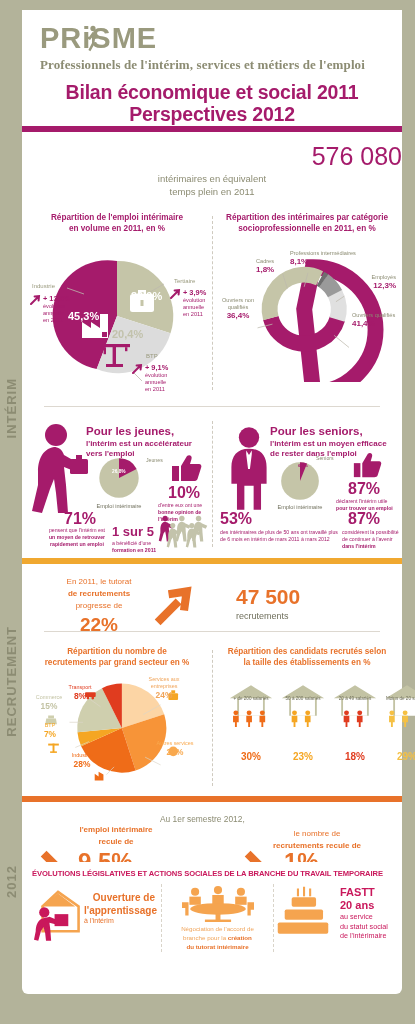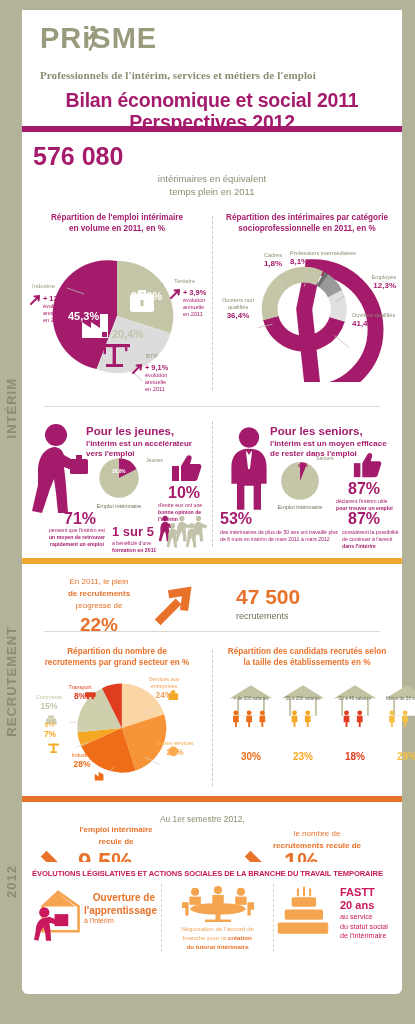--- a/index.html
+++ b/index.html
@@ -35,35 +35,35 @@
   .logo-wrap { padding-left: 18px; }
   .logo-text {
     font-size: 29px; font-weight: bold; color: #9a9a7e;
     letter-spacing: 1px; line-height: 1; position: relative; display:inline-block;
   }
   .logo-runner {
     position: absolute; left: 46px; top: 1px; width: 13px; height: 28px;
   }
   .logo-tag {
     font-family: "Liberation Serif", serif; font-weight: bold;
-    font-size: 11px; color: #8c8c73; margin-top: 16px; letter-spacing: .1px;
+    font-size: 13px; color: #8c8c73; margin-top: 4px; letter-spacing: .1px;
   }
   .main-title {
     text-align: center; color: #a51b6b; font-weight: bold;
     font-size: 19.5px; line-height: 1.12; margin-top: 9px; letter-spacing: -.2px;
   }
   #rule-magenta {
     position: absolute; left: 22px; top: 126px; width: 380px; height: 6px;
     background: #a51b6b;
   }
 
   
   #kpi-card { top: 132px; height: 70px; padding-top: 12px; }
   .kpi-number {
-    text-align:left; color:#a51b6b; font-weight:bold; font-size:25px; line-height:1;padding-left:11px;
+    text-align:right; color:#a51b6b; font-weight:normal; font-size:25px; line-height:1;padding-left:11px;
   }
   .kpi-sub {
     text-align:center; color:#8c8c73; font-size:9.5px; line-height:1.35; margin-top:4px;
   }
   .thin-rule { height:1px; background:#ddd8d0; margin:0 22px; }
 
   
   #interim-card { top: 202px; height: 198px; }
   .chart-title {
     color:#a51b6b; font-weight:bold; font-size:8.2px; text-align:center;
@@ -283,21 +283,21 @@
 
             <circle r="37" fill="none" stroke="#6e6e6e" stroke-width="17" stroke-dasharray="4.2 228.3" transform="rotate(-62)"></circle>
           </g>
           <path d="M69 34 L74 50" stroke="#bdb9ad" stroke-width=".8" fill="none"></path>
           <path d="M96 33 L92 48" stroke="#bdb9ad" stroke-width=".8" fill="none"></path>
           <path d="M135 58 L126 64" stroke="#bdb9ad" stroke-width=".8" fill="none"></path>
           <path d="M42 92 L58 88" stroke="#bdb9ad" stroke-width=".8" fill="none"></path>
           <path d="M140 113 L124 100" stroke="#bdb9ad" stroke-width=".8" fill="none"></path>
         </svg>
 
-        <div style="position:absolute;left:44px;top:50px;text-align:center;width:34px">
+        <div style="position:absolute;left:44px;top:56px;text-align:left;width:34px">
           <div class="pie-label" style="position:static;color:#8c8c73;font-size:5.6px">Cadres</div>
           <div style="color:#a51b6b;font-weight:bold;font-size:8px">1,8%</div>
         </div>
 
         <div style="position:absolute;left:78px;top:48px;width:74px">
           <div class="pie-label" style="position:static;color:#8c8c73;font-size:5.6px">Professions intermédiaires</div>
           <div style="color:#a51b6b;font-weight:bold;font-size:8px">8,1%</div>
         </div>
 
         <div style="position:absolute;left:136px;top:72px;width:48px;text-align:right">
@@ -437,21 +437,21 @@
         </div>
       </div>
     </div>
   </div>
 
   <div id="rule-orange"></div>
 
   <div class="card" id="recrut-top-card">
     <div style="position:absolute;left:22px;top:12px;width:110px">
       <div class="rc-text">
-        <span>En 2011, le plein</span>
+        <span>En 2011, le tutorat</span>
       </div>
       <div class="rc-text">
         <b>de recrutements</b>
       </div>
       <div class="rc-text">
         <span>progresse de</span>
       </div>
       <div class="rc-pct" style="text-align:center;margin-top:3px">22%</div>
     </div>
     <svg viewBox="0 0 44 44" style="position:absolute;left:132px;top:22px;width:40px;height:40px">

